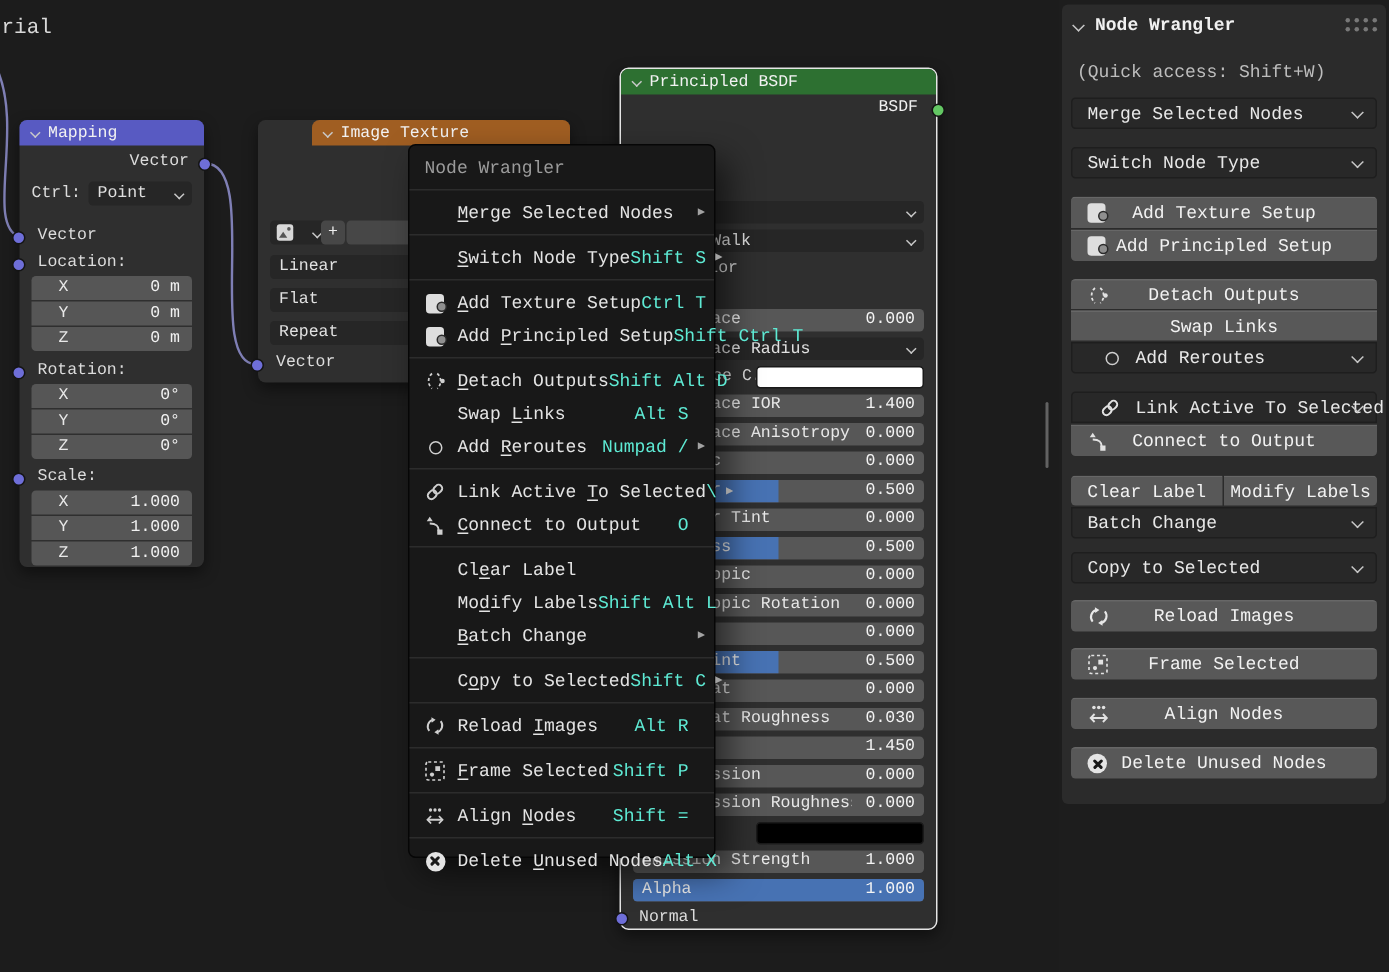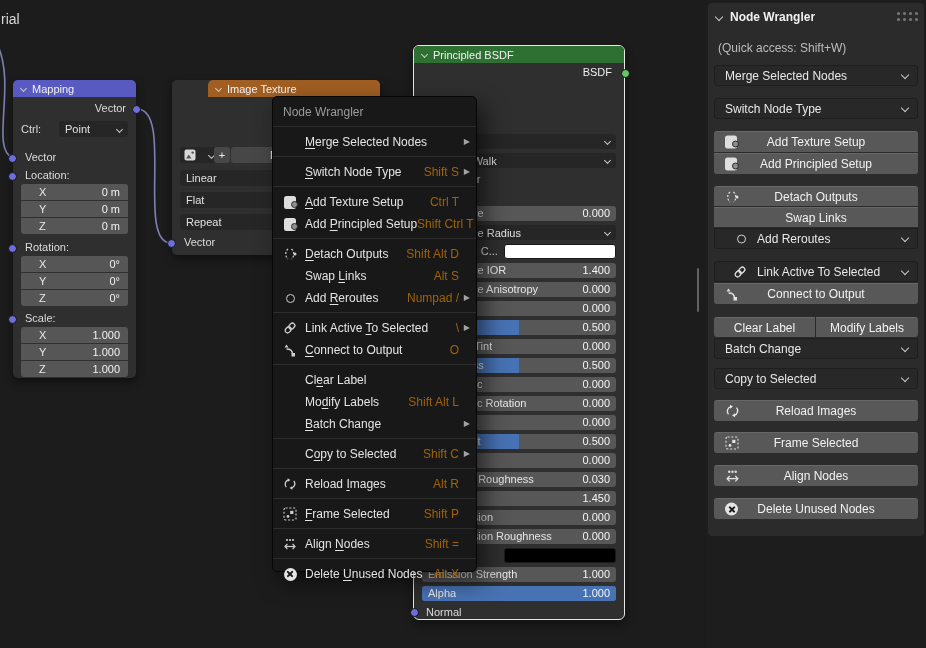--- a/index.html
+++ b/index.html
@@ -1,17 +1,17 @@
 <!DOCTYPE html>
 <html><head>
 <meta charset="utf-8">
 <style>
   html,body{margin:0;padding:0;background:#101010;}
   #canvas{position:relative;width:926px;height:648px;background:#1c1c1c;overflow:hidden;
-          font-family:Liberation Sans, sans-serif;color:#e4e4e4;
+          font-family:Liberation Mono, monospace;color:#e4e4e4;
           -webkit-font-smoothing:antialiased;}
   .abs{position:absolute;}
   
   .chev{display:inline-block;width:5px;height:5px;border-right:1.4px solid #c9c9c9;
         border-bottom:1.4px solid #c9c9c9;transform:rotate(45deg);}
   .chev.small{width:4px;height:4px;}
   u{text-decoration:underline;text-underline-offset:2px;text-decoration-thickness:1px;}
   
   .node{position:absolute;background:#2f2f2f;border-radius:5px;
         box-shadow:0 4px 10px rgba(0,0,0,.45);z-index:5;}
@@ -57,21 +57,21 @@
   
   #menu{position:absolute;left:272px;top:96px;width:205px;height:476px;background:#181818;
         border:1px solid #060606;border-radius:5px;box-shadow:8px 10px 22px rgba(0,0,0,.55);
         z-index:20;box-sizing:border-box;padding:4px 0;font-size:12px;}
   .mhead{height:22px;display:flex;align-items:center;padding:0 10px;color:#9b9b9b;}
   .msep{height:8px;position:relative;}
   .msep::after{content:'';position:absolute;left:0;right:0;top:3px;height:1px;background:#2c2c2c;}
   .mi{height:22px;display:flex;align-items:center;padding:0 6px;}
   .mico{width:22px;display:flex;align-items:center;justify-content:center;flex:none;}
   .mlbl{flex:1;color:#e4e4e4;padding-left:4px;white-space:nowrap;}
-  .msc{color:#a16207;white-space:nowrap;}
+  .msc{color:#5eead4;white-space:nowrap;}
   .marr{width:11px;flex:none;text-align:right;color:#a2a2a2;font-size:8px;line-height:22px;}
   
   #sidebar{position:absolute;left:706px;top:0;width:220px;height:648px;background:#1d1d1d;z-index:15;}
   #panel{position:absolute;left:2px;top:3px;width:216px;height:533px;background:#2b2b2b;border-radius:4px;}
   .sb-abs{position:absolute;font-size:12px;}
   .sb-title{display:flex;align-items:center;gap:8px;color:#f0f0f0;font-weight:bold;font-size:12px;}
   .sb-quick{color:#bdbdbd;}
   .sb-drop{background:#282828;border:1px solid #1e1e1e;border-radius:3px;display:flex;align-items:center;
            box-sizing:border-box;color:#e8e8e8;}
   .sb-drop .txt{padding-left:10px;white-space:nowrap;}

